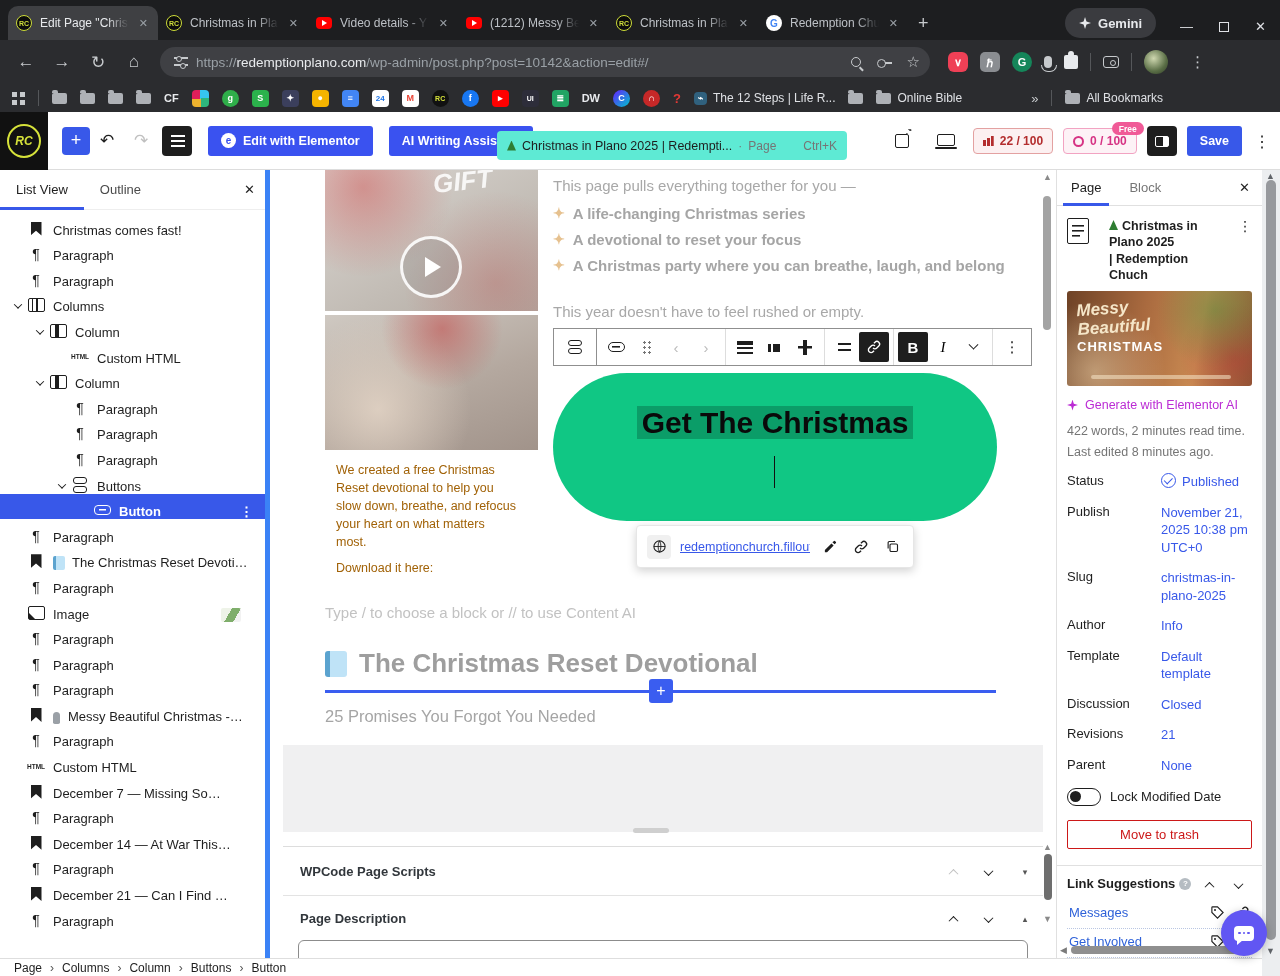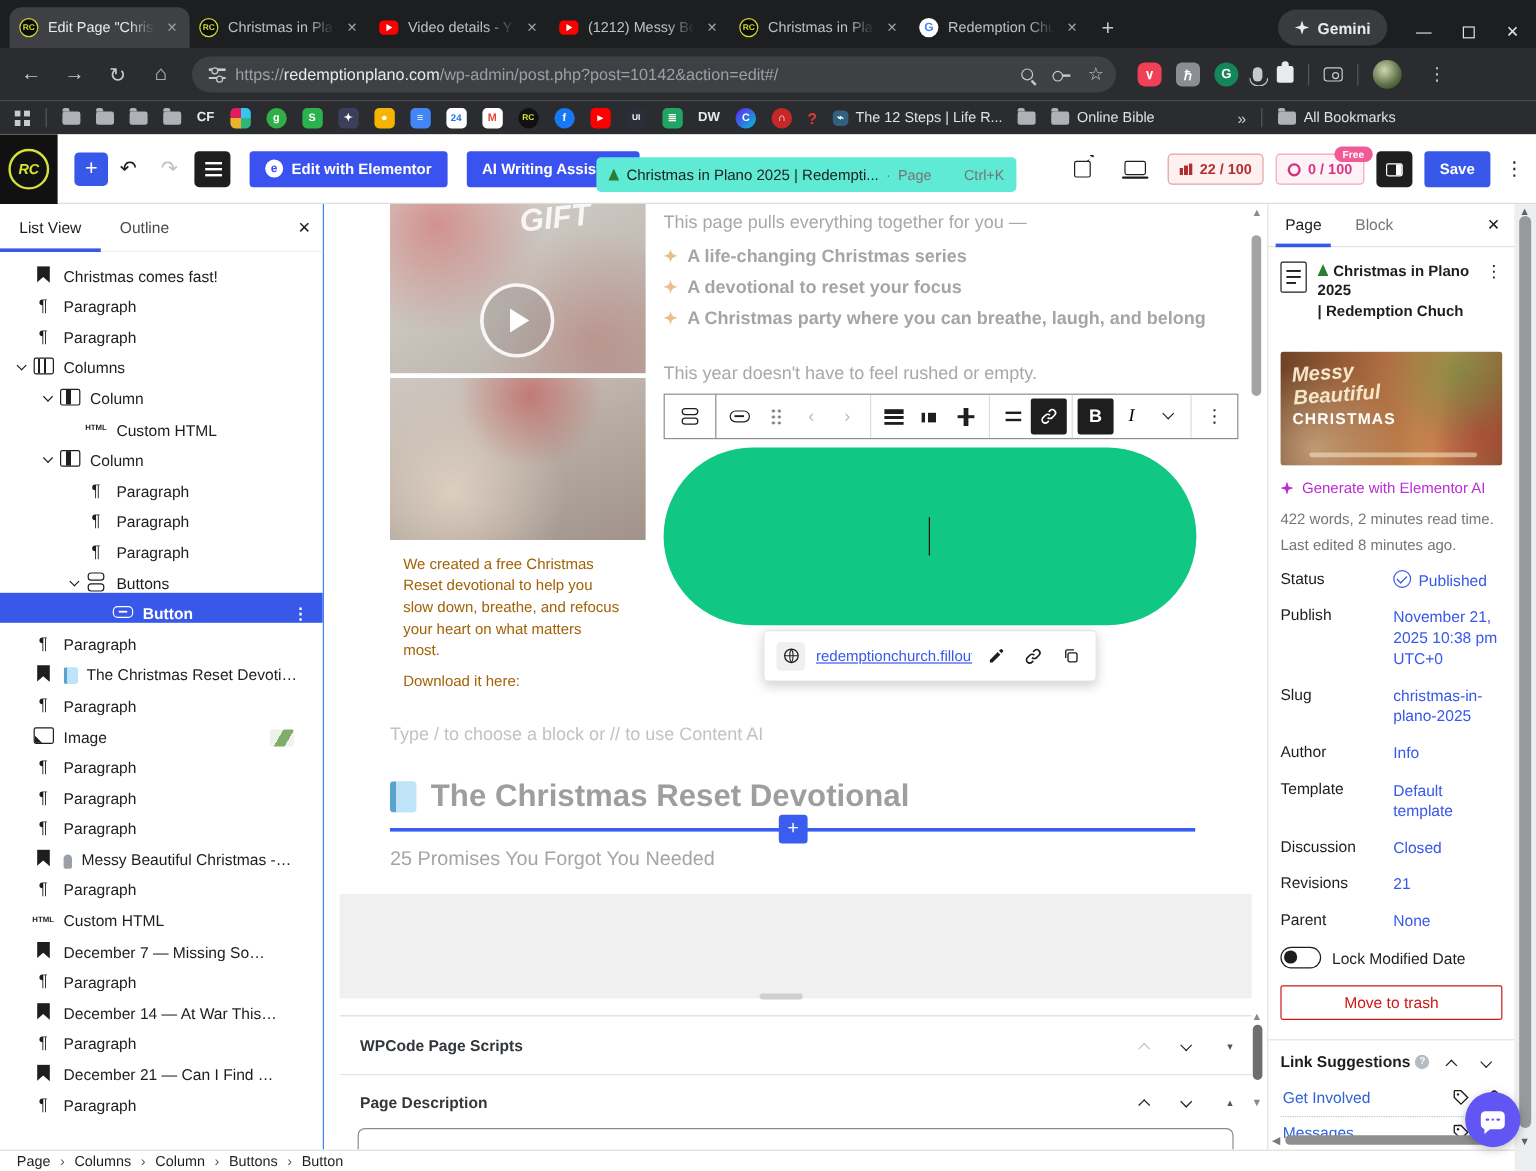--- a/index.html
+++ b/index.html
@@ -97,21 +97,21 @@
   .seobars{width:11px;height:10px;background:linear-gradient(90deg,#b32d2e 0 3px,transparent 3px 4px,#b32d2e 4px 7px,transparent 7px 8px,#b32d2e 8px 11px);clip-path:polygon(0 40%,33% 40%,33% 20%,66% 20%,66% 0,100% 0,100% 100%,0 100%)}
   .cai{border:1px solid #f2a3c2;background:#fdf2f6;color:#d63384}
   .caidot{width:11px;height:11px;border:2px solid #d63384;border-radius:50%}
   .freetag{position:absolute;top:-7px;right:-8px;background:#f05a97;color:#fff;font-size:8.5px;font-weight:700;padding:1.5px 7px;border-radius:8px}
   .paneltog{width:30px;height:30px;background:#1e1e1e;border-radius:4px;display:flex;align-items:center;justify-content:center;cursor:pointer}
   .paneltog i{width:14px;height:11px;border:1.6px solid #fff;border-radius:2px;background:linear-gradient(90deg,transparent 0 7px,#fff 7px)}
   .savebtn{height:30px;background:#3858e9;color:#fff;border:none;border-radius:3px;font-size:12.5px;font-weight:700;padding:0 13px;cursor:pointer;font-family:inherit}
   .hdots{font-size:16px;color:#1e1e1e;margin-left:2px;cursor:pointer}
 
   
-  .lvpanel{position:absolute;left:0;top:170px;width:270px;height:788px;background:#fff;border-right:1px solid #3b82f6;overflow:hidden}
+  .lvpanel{position:absolute;left:0;top:170px;width:270px;height:788px;background:#fff;border-right:5px solid #3b82f6;overflow:hidden}
   .lvhead{height:40px;display:flex;align-items:center;position:relative;border-bottom:1px solid #eee}
   .lvtab{font-size:13px;color:#1e1e1e;padding:0 16px;height:40px;display:flex;align-items:center;cursor:pointer;position:relative}
   .lvtab.active::after{content:"";position:absolute;left:0;right:0;bottom:0;height:2.5px;background:#3858e9}
   .lvtab.inactive{color:#4a4a4a}
   .lvclose{position:absolute;right:10px;font-size:13px;color:#1e1e1e;cursor:pointer}
   .lvrows{position:absolute;top:42px;left:0;right:0}
   .lv-row{display:flex;align-items:flex-end;height:25.6px;font-size:13px;color:#1e1e1e;cursor:pointer;padding-left:10px}
   .lv-row[data-ind="1"]{padding-left:32px}.lv-row[data-ind="2"]{padding-left:54px}.lv-row[data-ind="3"]{padding-left:76px}
   .lv-row[data-sel="true"]{background:#3858e9;color:#fff;font-weight:700}
   .lv-chev{width:16px;height:16px;flex:none;display:flex;align-items:center;justify-content:center}
@@ -209,21 +209,21 @@
   .mb-scroll{position:absolute;left:774px;top:684px;width:8px;height:46px;border-radius:4px;background:#6e6e6e}
 
   
   .sb{position:absolute;left:1056px;top:170px;width:206px;height:788px;background:#fff;border-left:1px solid #e0e0e0}
   .sbhead{height:36px;border-bottom:1px solid #e0e0e0;display:flex;align-items:center;position:relative}
   .sbtab{font-size:13px;padding:0 14px;height:36px;display:flex;align-items:center;cursor:pointer;position:relative;color:#1e1e1e}
   .sbtab.active::after{content:"";position:absolute;left:6px;right:6px;bottom:0;height:2.5px;background:#3858e9}
   .sbtab.inactive{color:#757575}
   .sbclose{position:absolute;right:12px;font-size:13px;color:#1e1e1e;cursor:pointer}
   .sbbody{position:absolute;top:36px;left:0;right:0;bottom:0;padding:12px 10px 0;overflow:hidden}
-  .sum{display:flex;gap:9px;margin-bottom:26px}
+  .sum{display:flex;gap:20px;margin-bottom:8px}
   .docico{width:22px;height:26px;border:1.6px solid #1e1e1e;border-radius:2px;flex:none;background:linear-gradient(#1e1e1e,#1e1e1e) 4px 6px/12px 1.6px no-repeat,linear-gradient(#1e1e1e,#1e1e1e) 4px 11px/12px 1.6px no-repeat,linear-gradient(#1e1e1e,#1e1e1e) 4px 16px/8px 1.6px no-repeat}
   .sumtitle{font-size:12.5px;font-weight:700;color:#1e1e1e;line-height:1.3;flex:1}
   .sumdots{color:#1e1e1e;font-size:14px;cursor:pointer}
   .feat{height:95px;border-radius:3px;margin-bottom:12px;position:relative;overflow:hidden;cursor:pointer;background:radial-gradient(circle at 80% 20%,rgba(90,140,60,.55),transparent 35%),radial-gradient(circle at 90% 70%,rgba(180,50,50,.5),transparent 30%),radial-gradient(circle at 15% 85%,rgba(240,220,180,.5),transparent 40%),linear-gradient(100deg,#6e4226,#a96a3f 40%,#c98a52 70%,#8a5a35)}
   .feat .script{position:absolute;left:10px;top:8px;font-style:italic;font-weight:700;font-size:17px;color:#f5e6c8;line-height:1.1;width:90px;transform:rotate(-4deg)}
   .feat .big{position:absolute;left:10px;top:48px;font-weight:700;font-size:13px;letter-spacing:1px;color:#fff}
   .feat .tagline{position:absolute;left:24px;bottom:7px;width:140px;height:4px;border-radius:2px;background:rgba(245,230,200,.55)}
   .ailink{display:flex;align-items:center;gap:7px;font-size:12.5px;color:#bb2bd4;margin-bottom:12px;cursor:pointer}
   .aispark{width:11px;height:11px;background:#bb2bd4;clip-path:polygon(50% 0,62% 38%,100% 50%,62% 62%,50% 100%,38% 62%,0 50%,38% 38%)}
   .meta1{font-size:12.5px;color:#757575;margin-bottom:7px}
@@ -794,20 +794,21 @@
               <span class="tb-chevd"></span>
             </span>
         </div>
         <div class="tbseg">
           <span class="tbtn tb-dots">⋮</span>
         </div>
       </div>
     </div>
 
     <div class="greenbtn">
+      <div class="gline"><span class="selbg">Get The Christmas</span></div>
       <div class="gline"><span class="caret"></span></div>
     </div>
 
     <div class="popover">
       <span class="globe">
         <svg width="15" height="15" viewBox="0 0 24 24" fill="none">
             <circle cx="12" cy="12" r="9" stroke="#1e1e1e" stroke-width="1.7"></circle>
             <path d="M3 12h18M12 3c3 3.5 3 14 0 18M12 3c-3 3.5-3 14 0 18" stroke="#1e1e1e" stroke-width="1.4"></path>
           </svg>
       </span>
@@ -967,35 +968,35 @@
       <div class="lshead">
         <span class="lstitle"><span>Link Suggestions</span><span class="qbadge">?</span></span>
         <span class="lschev">
           <span class="chu"></span>
           <span class="chd"></span>
         </span>
       </div>
       <div>
 
           <div class="ls-row">
-            <a class="ls-link">Get Involved</a>
+            <a class="ls-link">Messages</a>
             <span class="ls-icons">
               <svg width="15" height="15" viewBox="0 0 24 24" fill="none">
                 <path d="M3 12V4a1 1 0 0 1 1-1h8l9 9-9 9-9-9z" stroke="#1e1e1e" stroke-width="1.8"></path>
                 <circle cx="8" cy="8" r="1.6" fill="#1e1e1e"></circle>
               </svg>
               <svg width="15" height="15" viewBox="0 0 24 24" fill="none">
                 <path d="M10.5 13.5a4 4 0 0 0 5.7 0l3-3a4 4 0 0 0-5.7-5.7l-1.6 1.6" stroke="#1e1e1e" stroke-width="2"></path>
                 <path d="M13.5 10.5a4 4 0 0 0-5.7 0l-3 3a4 4 0 0 0 5.7 5.7l1.6-1.6" stroke="#1e1e1e" stroke-width="2"></path>
               </svg>
             </span>
           </div>
 
           <div class="ls-row">
-            <a class="ls-link">Messages</a>
+            <a class="ls-link">Get Involved</a>
             <span class="ls-icons">
               <svg width="15" height="15" viewBox="0 0 24 24" fill="none">
                 <path d="M3 12V4a1 1 0 0 1 1-1h8l9 9-9 9-9-9z" stroke="#1e1e1e" stroke-width="1.8"></path>
                 <circle cx="8" cy="8" r="1.6" fill="#1e1e1e"></circle>
               </svg>
               <svg width="15" height="15" viewBox="0 0 24 24" fill="none">
                 <path d="M10.5 13.5a4 4 0 0 0 5.7 0l3-3a4 4 0 0 0-5.7-5.7l-1.6 1.6" stroke="#1e1e1e" stroke-width="2"></path>
                 <path d="M13.5 10.5a4 4 0 0 0-5.7 0l-3 3a4 4 0 0 0 5.7 5.7l1.6-1.6" stroke="#1e1e1e" stroke-width="2"></path>
               </svg>
             </span>

